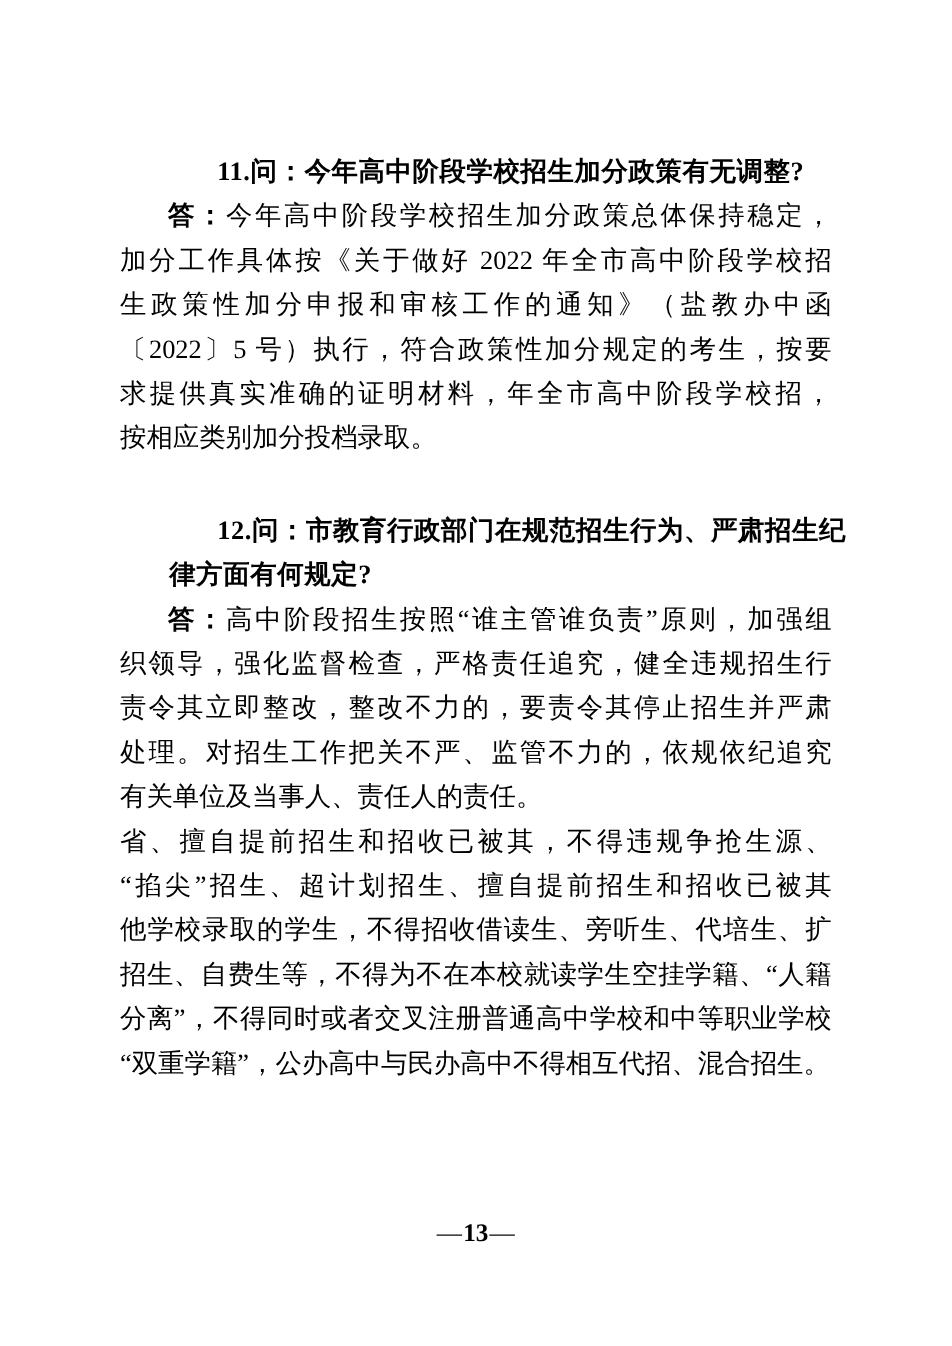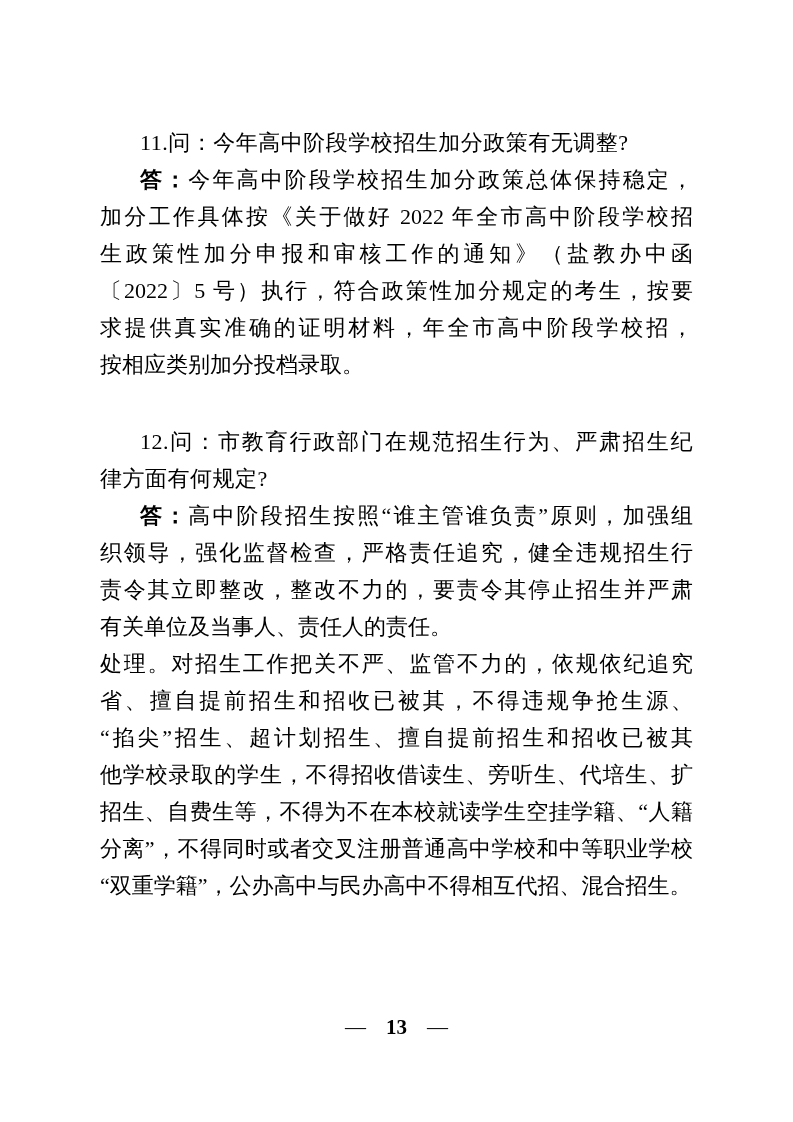--- a/index.html
+++ b/index.html
@@ -30,22 +30,23 @@
     text-justify: inter-character;
     white-space: nowrap;
   }
   .line.short {
     text-align-last: left;
   }
   .line.indent {
     text-indent: 40px;
   }
   .heading .line {
-    font-weight: normal;
+    font-weight: bold;
     letter-spacing: 0.5px;
+    margin-left: 41px;
   }
   .bold-prefix {
     font-weight: bold;
   }
   .block-q12-heading {
     margin-top: 40px;
   }
   .footer {
     position: absolute;
     left: 0;
@@ -53,21 +54,21 @@
     top: 1014px;
     text-align: center;
     font-size: 21px;
     line-height: 26px;
   }
   .footer .dash {
     font-weight: normal;
   }
   .footer .num {
     font-weight: bold;
-    margin: 0 20px;
+    margin: 0 1px;
   }
 </style>
 </head>
 <body>
 
 <div class="page">
   <div class="content">
 
     <div class="heading">
       <div class="line indent short">11.问：今年高中阶段学校招生加分政策有无调整?</div>
@@ -88,22 +89,22 @@
       <div class="line indent">12.问：市教育行政部门在规范招生行为、严肃招生纪</div>
       <div class="line short">律方面有何规定?</div>
     </div>
 
     <div class="paragraph">
       <div class="line indent">
         <span class="bold-prefix">答：</span><span>高中阶段招生按照“谁主管谁负责”原则，加强组</span>
       </div>
       <div class="line">织领导，强化监督检查，严格责任追究，健全违规招生行</div>
       <div class="line">责令其立即整改，整改不力的，要责令其停止招生并严肃</div>
+      <div class="line">处理。对招生工作把关不严、监管不力的，依规依纪追究</div>
       <div class="line short">有关单位及当事人、责任人的责任。</div>
-      <div class="line">处理。对招生工作把关不严、监管不力的，依规依纪追究</div>
     </div>
 
     <div class="paragraph">
       <div class="line">省、擅自提前招生和招收已被其，不得违规争抢生源、</div>
       <div class="line">“掐尖”招生、超计划招生、擅自提前招生和招收已被其</div>
       <div class="line">他学校录取的学生，不得招收借读生、旁听生、代培生、扩</div>
       <div class="line">招生、自费生等，不得为不在本校就读学生空挂学籍、“人籍</div>
       <div class="line">分离”，不得同时或者交叉注册普通高中学校和中等职业学校</div>
       <div class="line short">“双重学籍”，公办高中与民办高中不得相互代招、混合招生。</div>
     </div>

